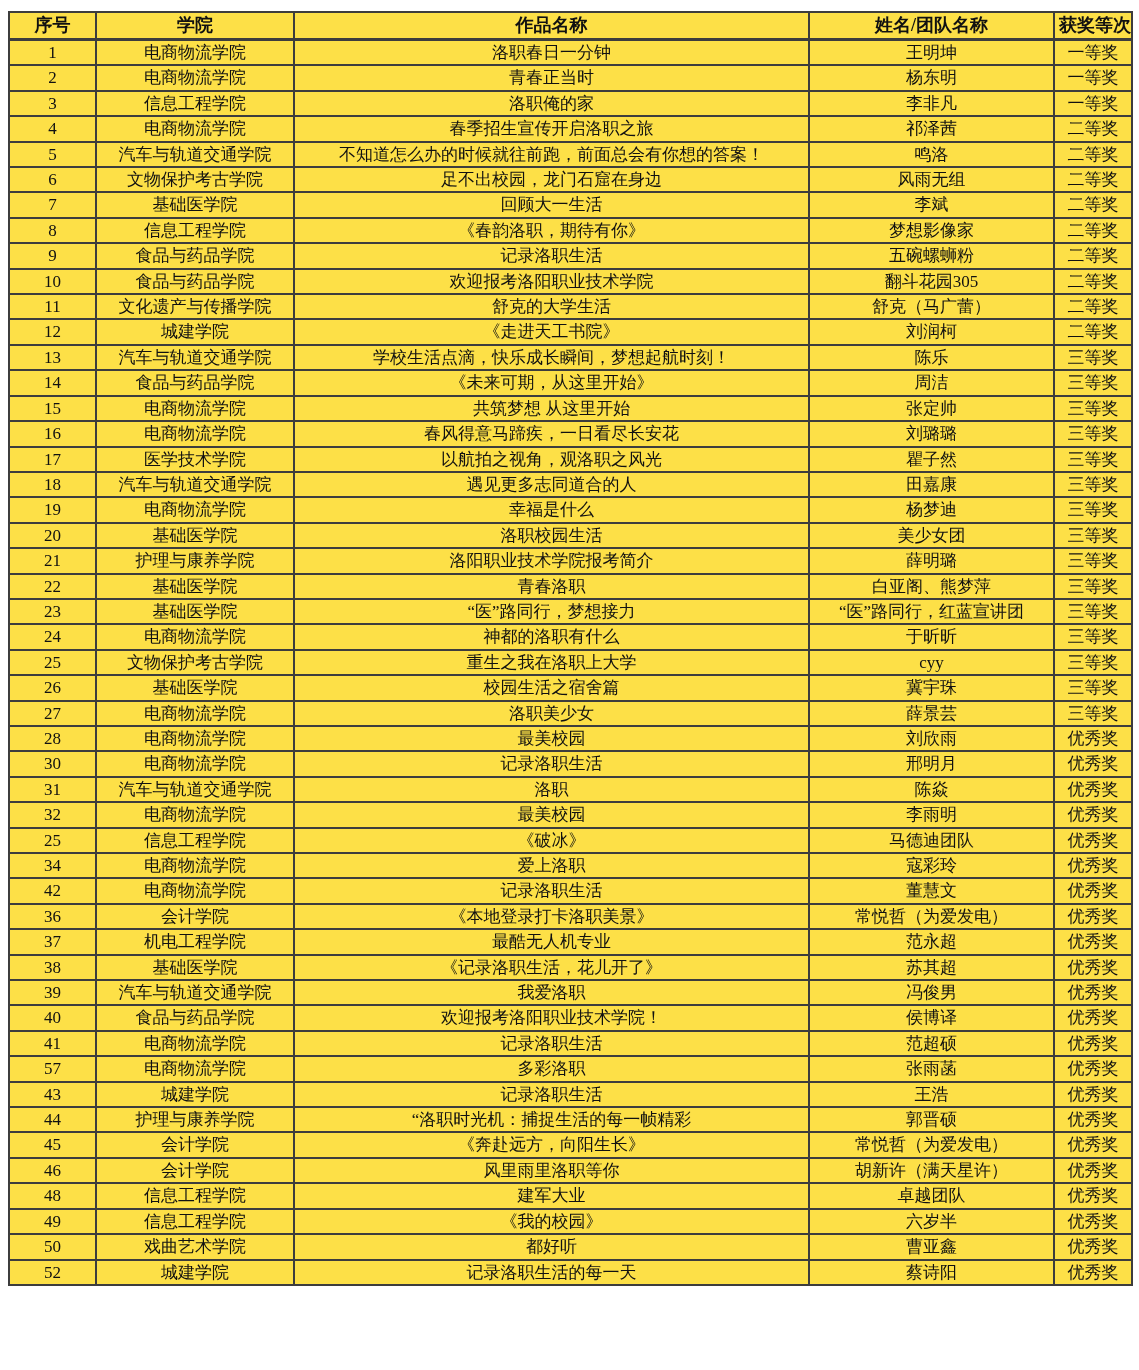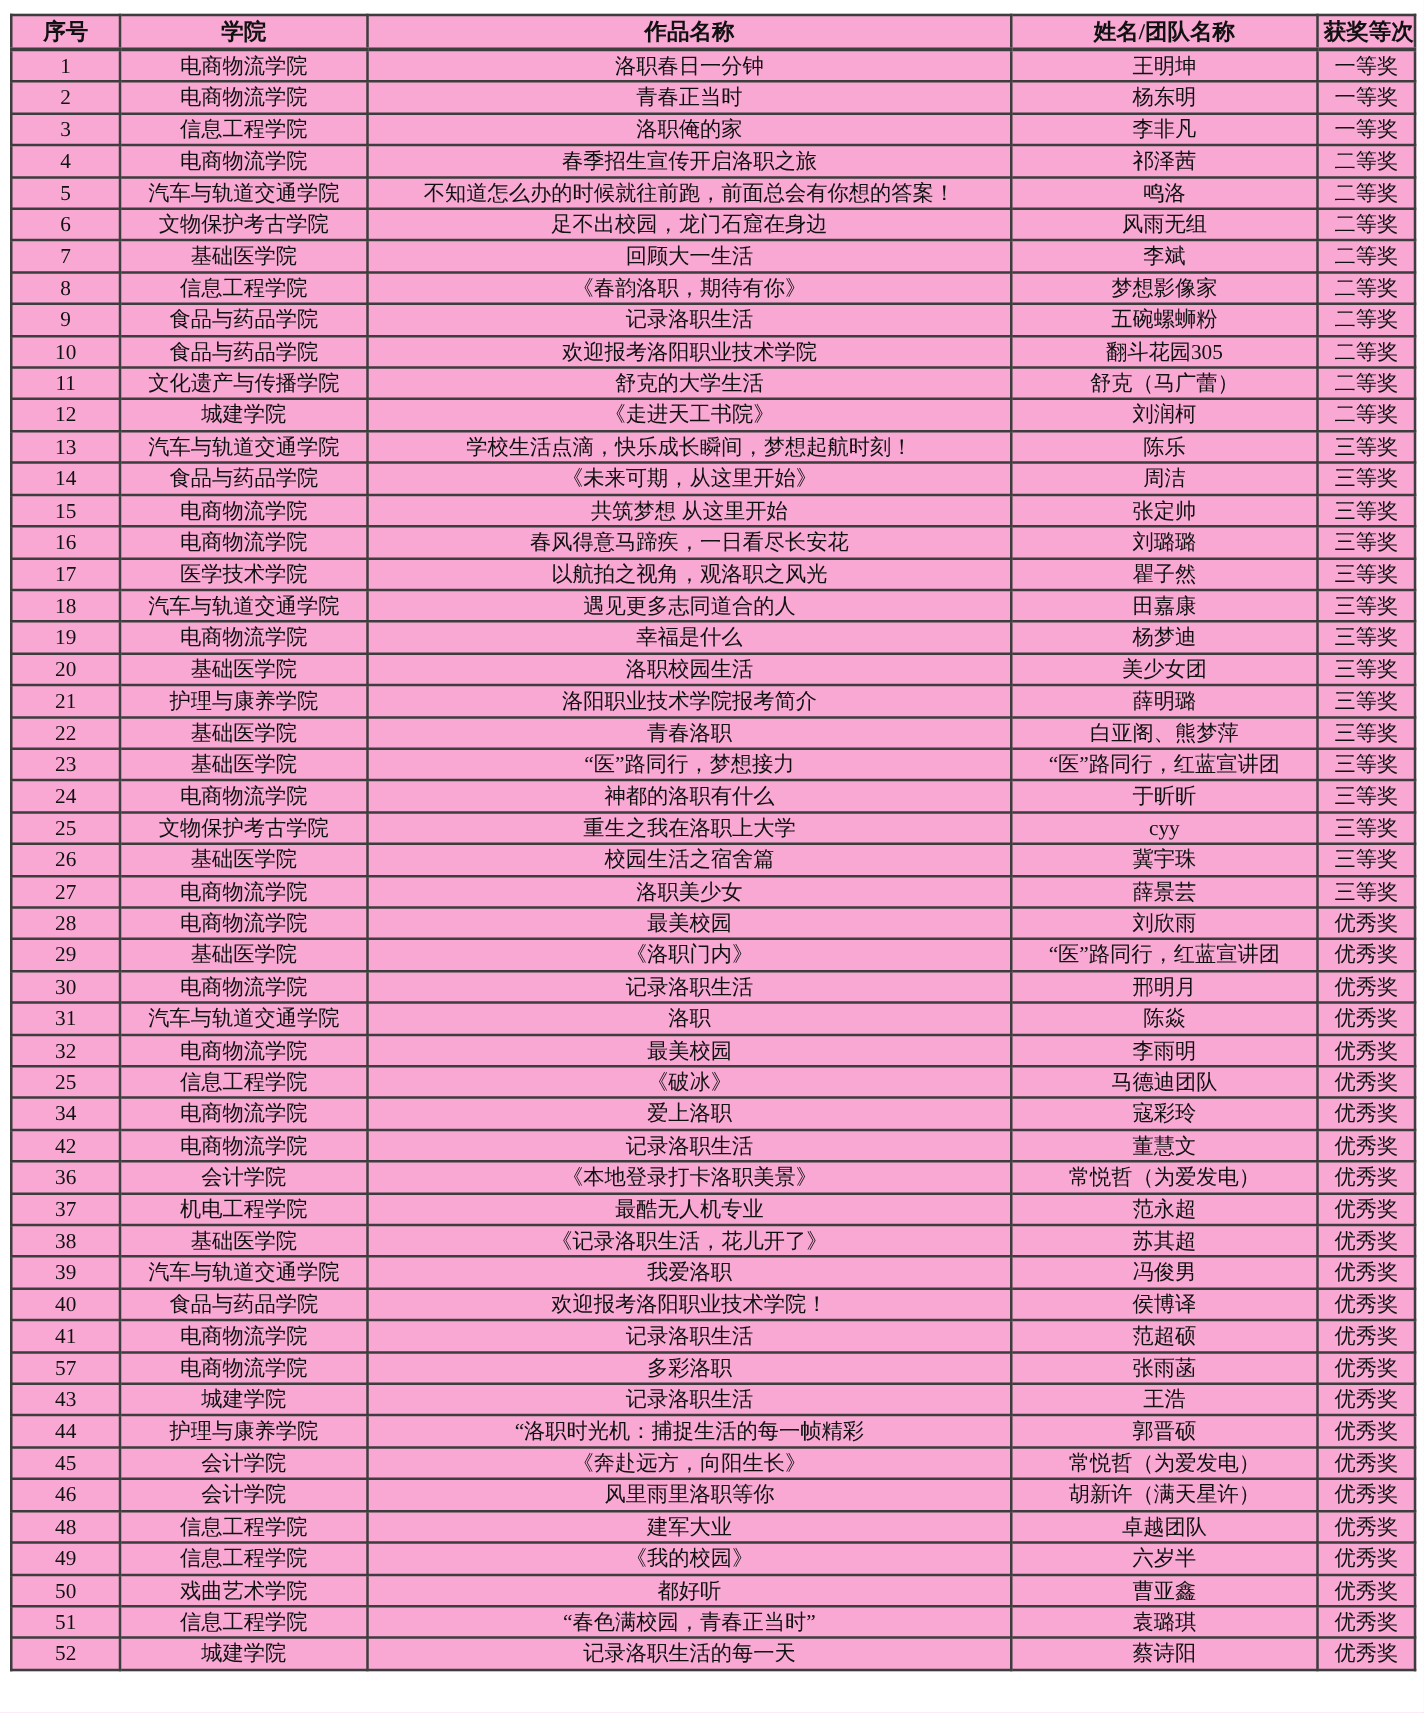--- a/index.html
+++ b/index.html
@@ -14,21 +14,21 @@
     font-family: "Liberation Serif", "DejaVu Serif", serif;
     color: #111111;
   }
   .doc-table {
     position: absolute;
     left: 8px;
     top: 11px;
     width: 1123px;
     border-collapse: collapse;
     table-layout: fixed;
-    background: #f9a8d4;
+    background: #fde047;
   }
   .doc-table th,
   .doc-table td {
     border: 2px solid #3d3d3d;
     text-align: center;
     vertical-align: middle;
     padding: 0 4px;
     white-space: nowrap;
     overflow: hidden;
     font-size: 17px;
@@ -259,27 +259,20 @@
         <td>三等奖</td>
       </tr>
       <tr>
         <td>28</td>
         <td>电商物流学院</td>
         <td>最美校园</td>
         <td>刘欣雨</td>
         <td>优秀奖</td>
       </tr>
       <tr>
-        <td>29</td>
-        <td>基础医学院</td>
-        <td>《洛职门内》</td>
-        <td>“医”路同行，红蓝宣讲团</td>
-        <td>优秀奖</td>
-      </tr>
-      <tr>
         <td>30</td>
         <td>电商物流学院</td>
         <td>记录洛职生活</td>
         <td>邢明月</td>
         <td>优秀奖</td>
       </tr>
       <tr>
         <td>31</td>
         <td>汽车与轨道交通学院</td>
         <td>洛职</td>
@@ -406,27 +399,20 @@
         <td>优秀奖</td>
       </tr>
       <tr>
         <td>50</td>
         <td>戏曲艺术学院</td>
         <td>都好听</td>
         <td>曹亚鑫</td>
         <td>优秀奖</td>
       </tr>
       <tr>
-        <td>51</td>
-        <td>信息工程学院</td>
-        <td>“春色满校园，青春正当时”</td>
-        <td>袁璐琪</td>
-        <td>优秀奖</td>
-      </tr>
-      <tr>
         <td>52</td>
         <td>城建学院</td>
         <td>记录洛职生活的每一天</td>
         <td>蔡诗阳</td>
         <td>优秀奖</td>
       </tr>
     </tbody>
 </table>
 
 </body></html>

